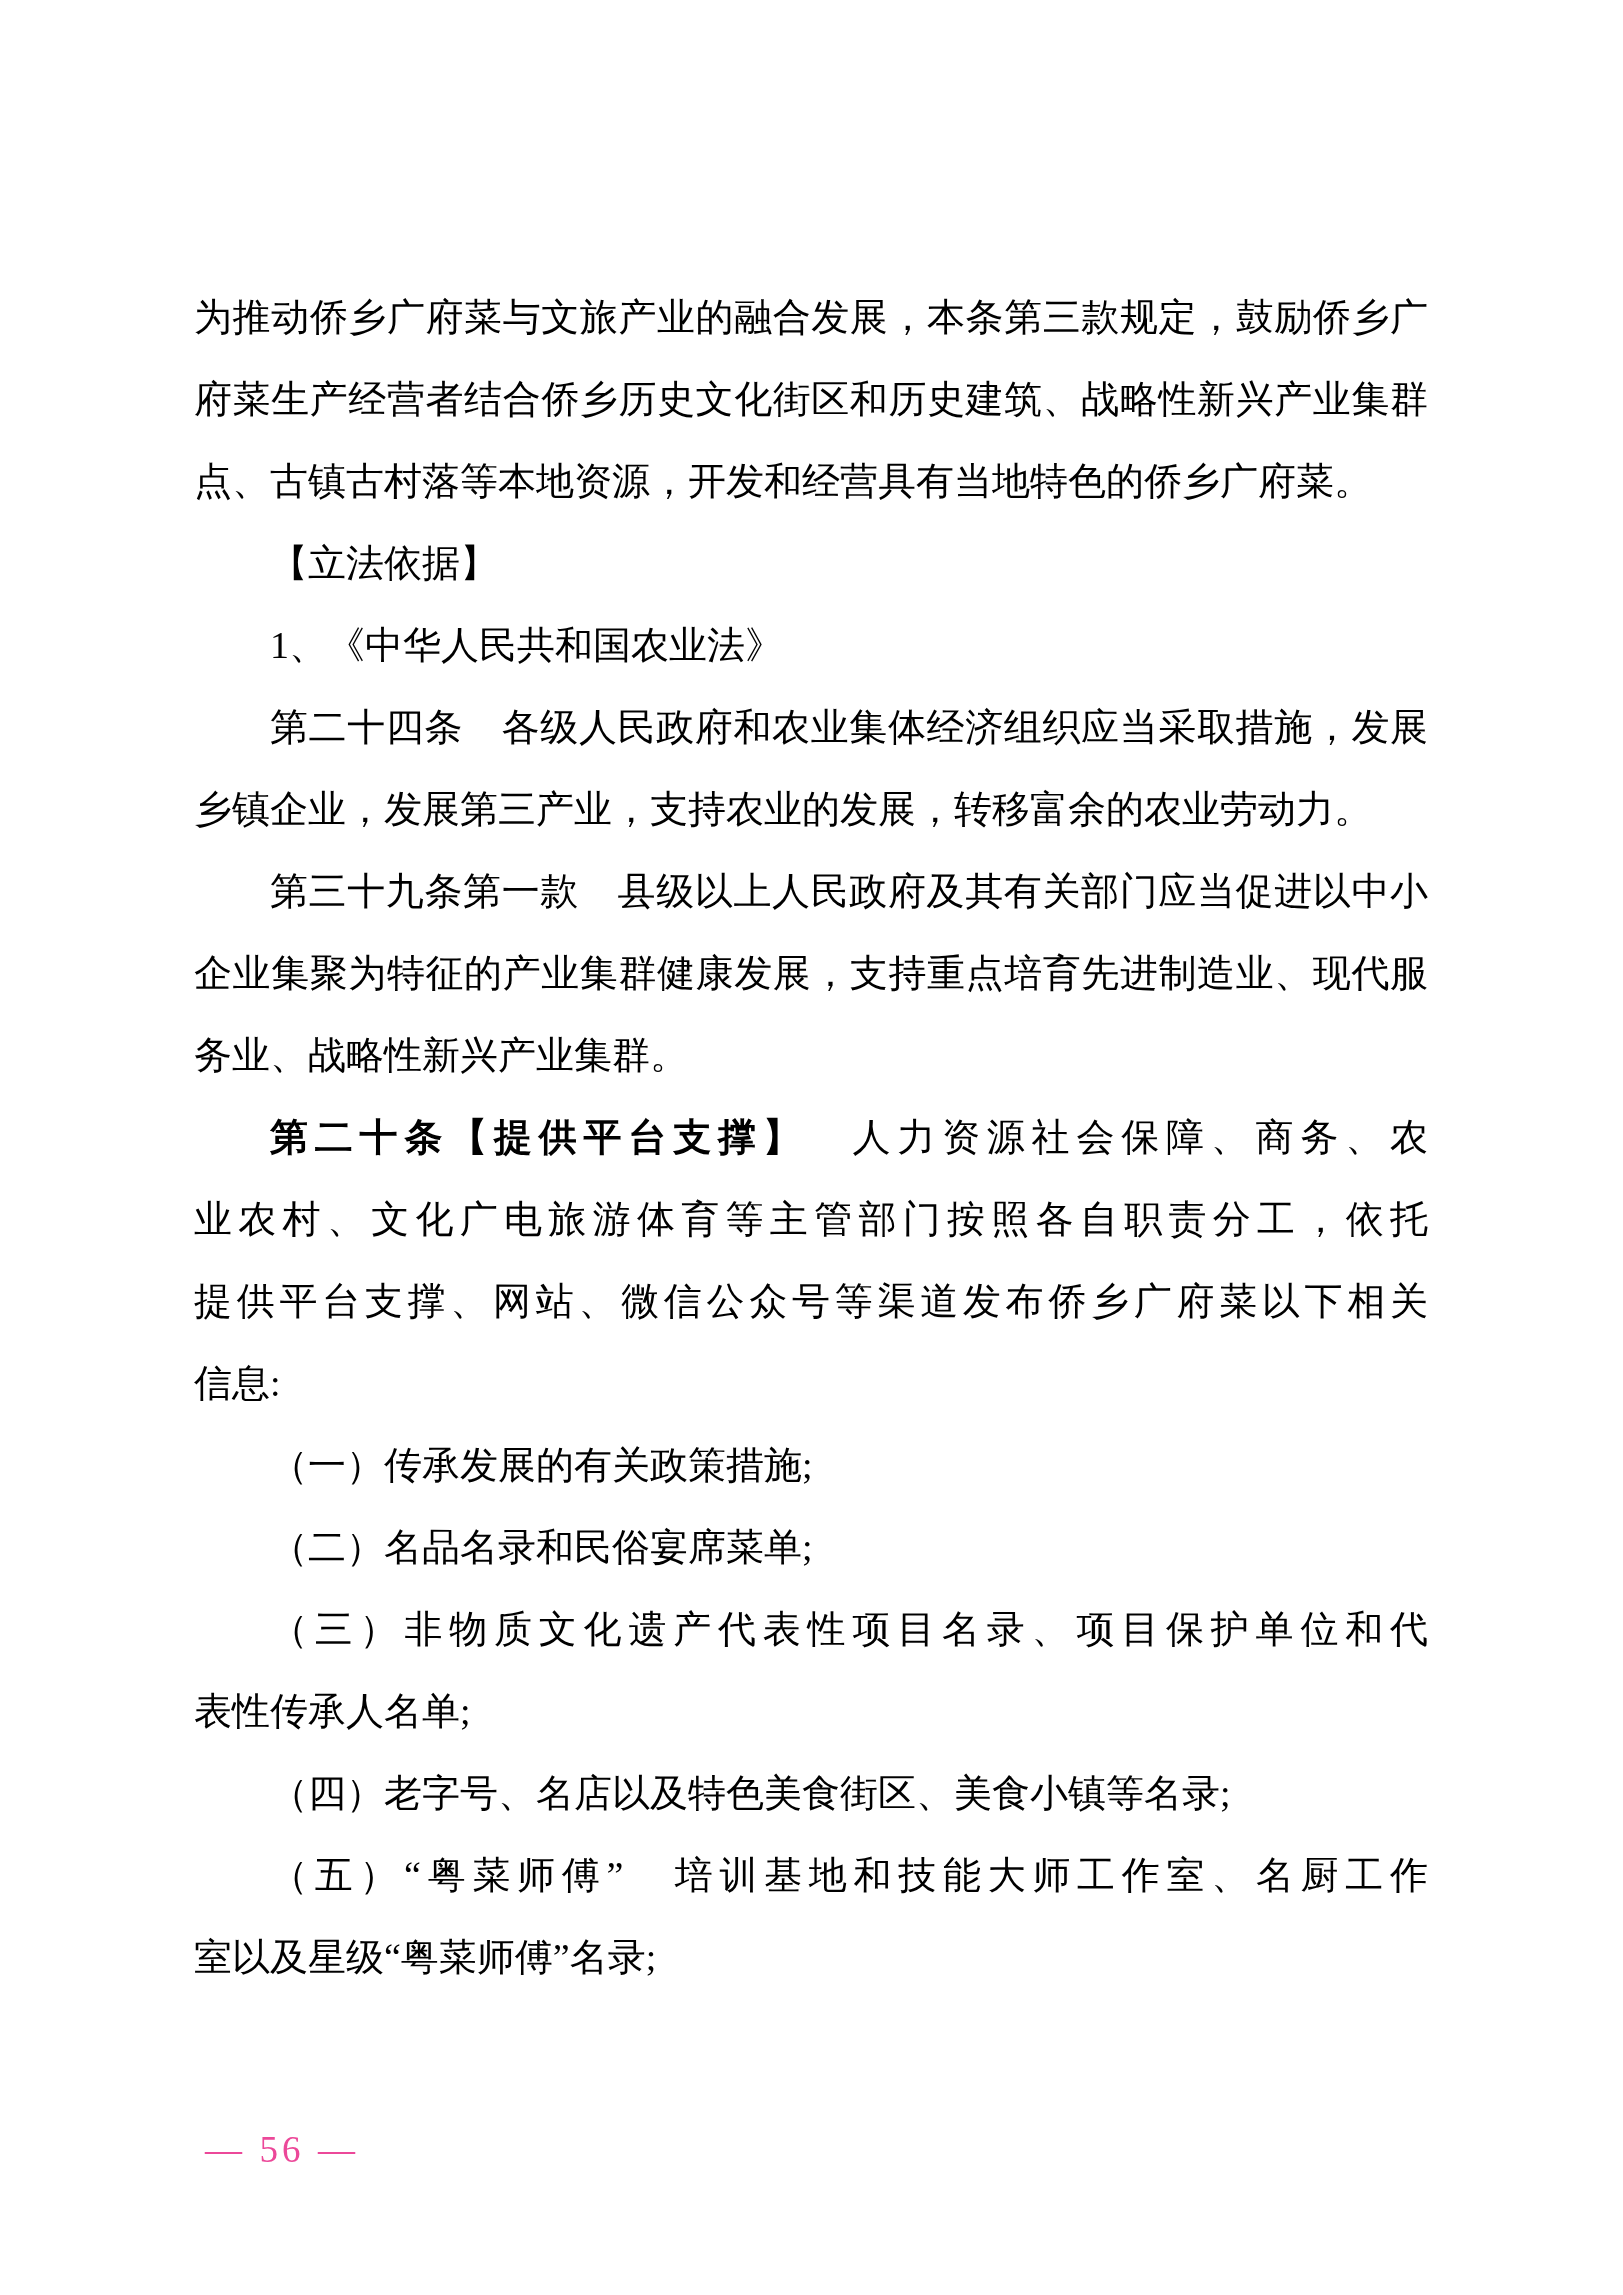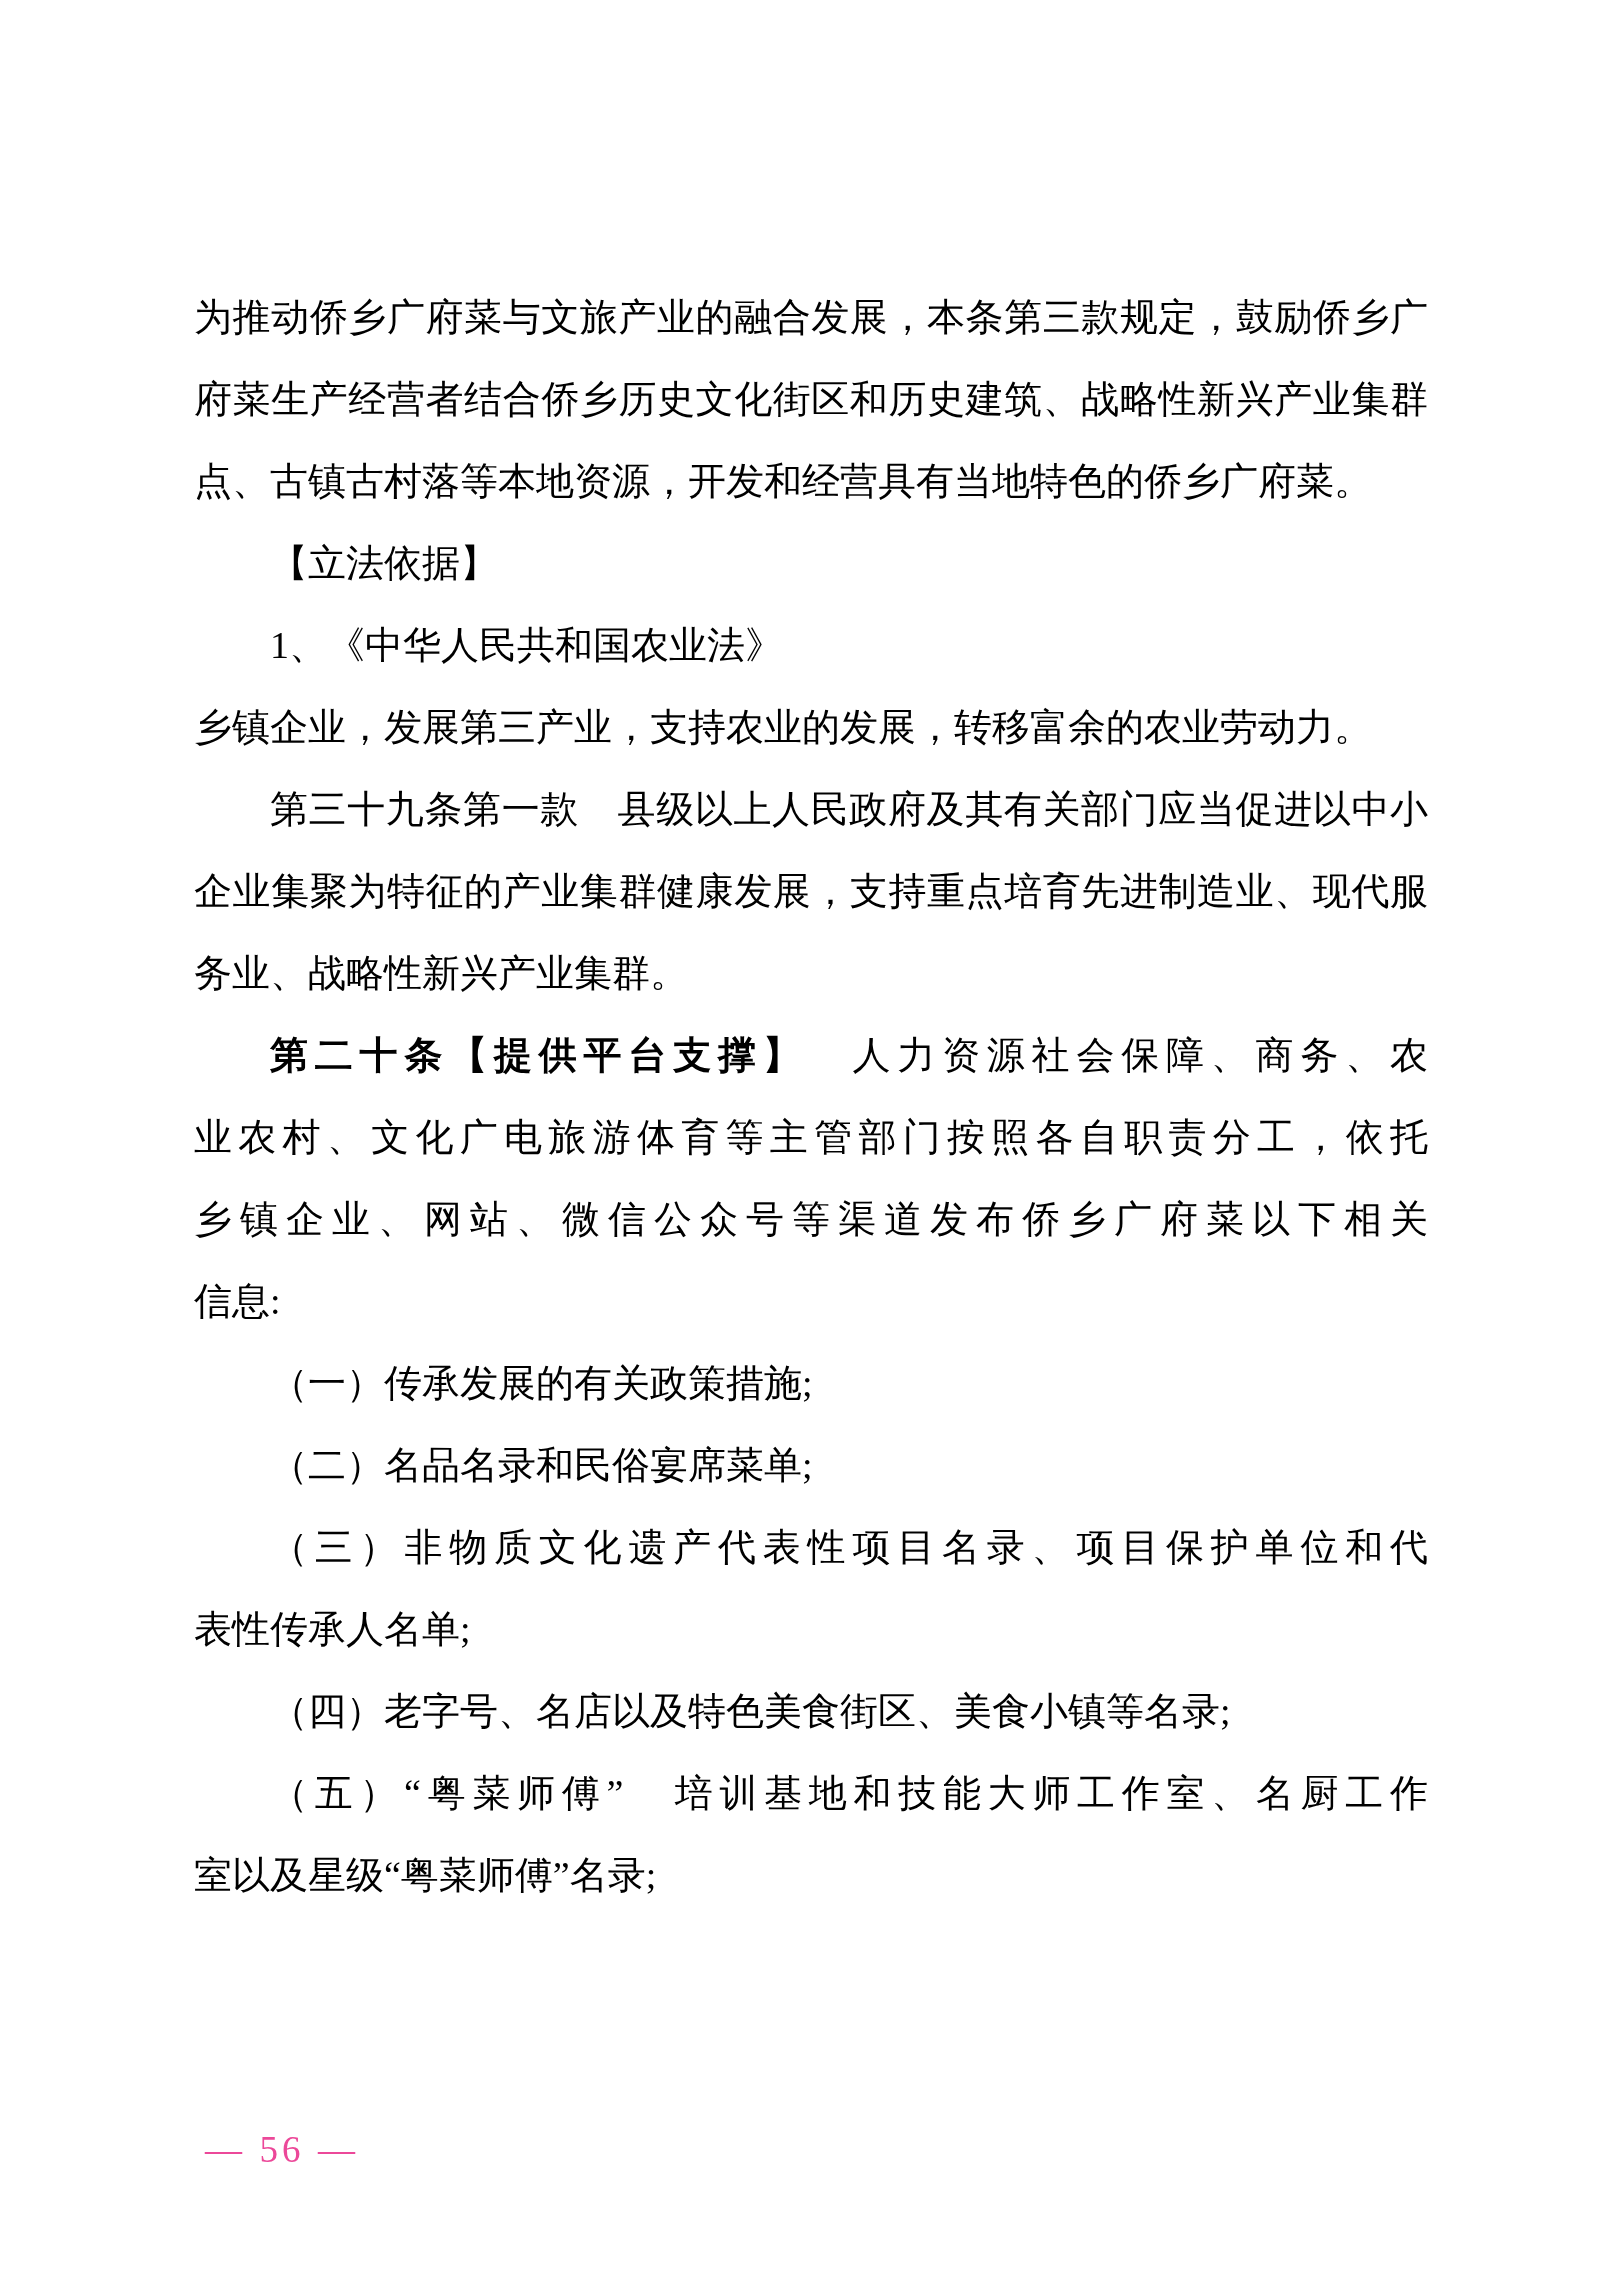--- a/index.html
+++ b/index.html
@@ -55,27 +55,28 @@
 </head>
 <body>
 
 <div class="page">
   <div class="text-block">
       <div class="line justify">为推动侨乡广府菜与文旅产业的融合发展，本条第三款规定，鼓励侨乡广</div>
       <div class="line justify">府菜生产经营者结合侨乡历史文化街区和历史建筑、战略性新兴产业集群</div>
       <div class="line">点、古镇古村落等本地资源，开发和经营具有当地特色的侨乡广府菜。</div>
       <div class="line indent">【立法依据】</div>
       <div class="line indent">1、《中华人民共和国农业法》</div>
+      <div class="line justify indent">第二十四条　各级人民政府和农业集体经济组织应当采取措施，发展</div>
       <div class="line">乡镇企业，发展第三产业，支持农业的发展，转移富余的农业劳动力。</div>
       <div class="line justify indent">第三十九条第一款　县级以上人民政府及其有关部门应当促进以中小</div>
       <div class="line justify">企业集聚为特征的产业集群健康发展，支持重点培育先进制造业、现代服</div>
       <div class="line">务业、战略性新兴产业集群。</div>
       <div class="line justify indent"><span class="bold">第二十条【提供平台支撑】</span>　人力资源社会保障、商务、农</div>
       <div class="line justify">业农村、文化广电旅游体育等主管部门按照各自职责分工，依托</div>
-      <div class="line justify">乡镇企业、网站、微信公众号等渠道发布侨乡广府菜以下相关</div>
+      <div class="line justify">提供平台支撑、网站、微信公众号等渠道发布侨乡广府菜以下相关</div>
       <div class="line">信息:</div>
       <div class="line indent">（一）传承发展的有关政策措施;</div>
       <div class="line indent">（二）名品名录和民俗宴席菜单;</div>
       <div class="line justify indent">（三）非物质文化遗产代表性项目名录、项目保护单位和代</div>
       <div class="line">表性传承人名单;</div>
       <div class="line indent">（四）老字号、名店以及特色美食街区、美食小镇等名录;</div>
       <div class="line justify indent">（五）“粤菜师傅”　培训基地和技能大师工作室、名厨工作</div>
       <div class="line">室以及星级“粤菜师傅”名录;</div>
     </div>
   <div class="page-number">— 56 —</div>

